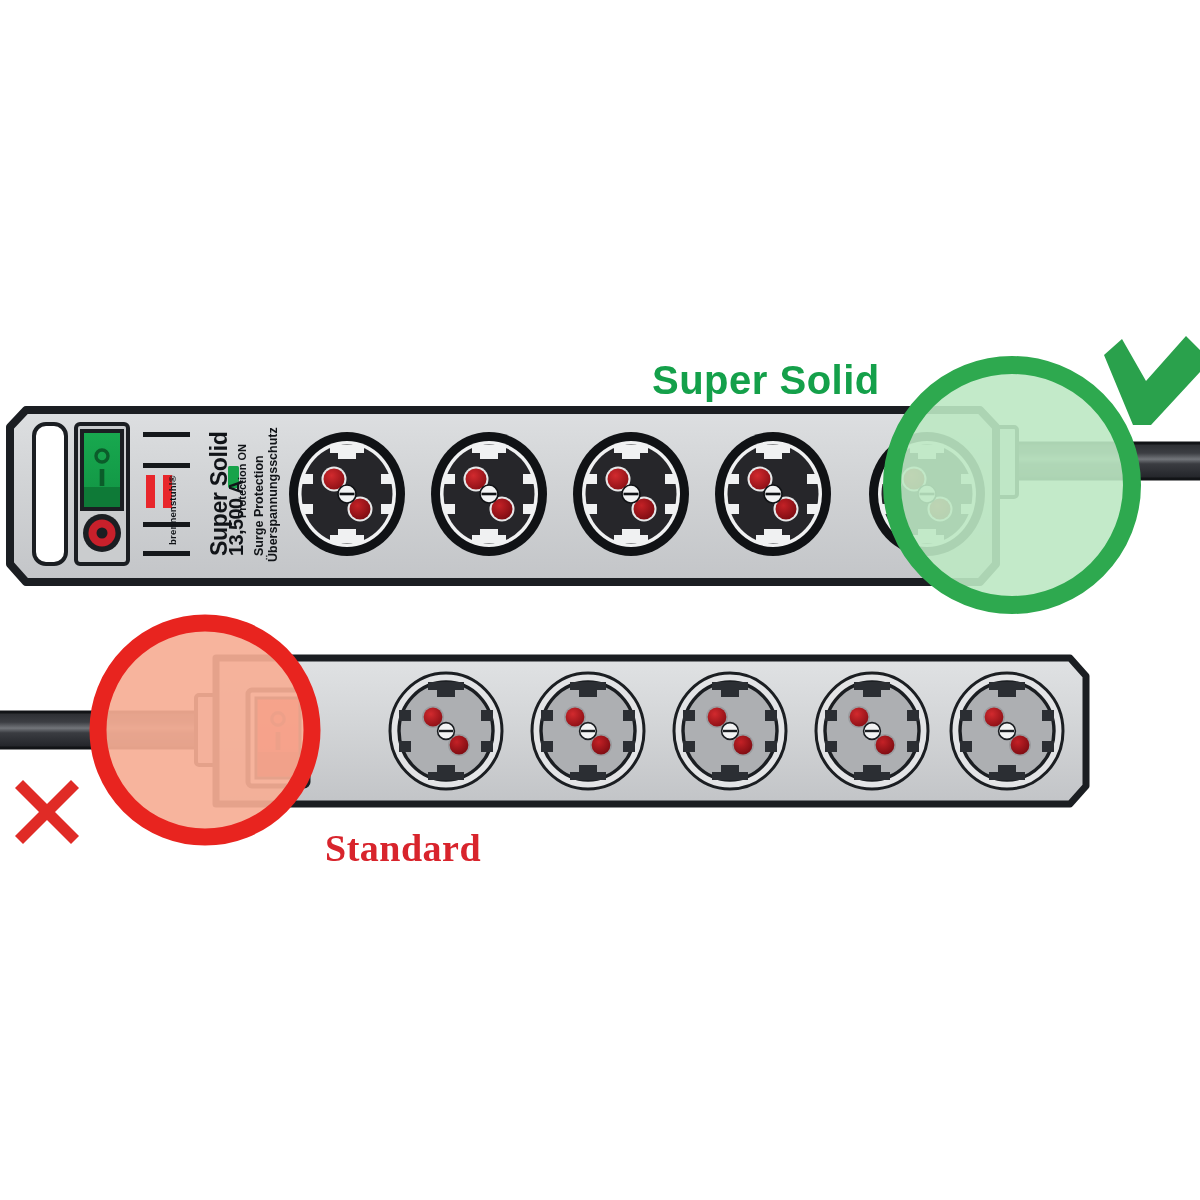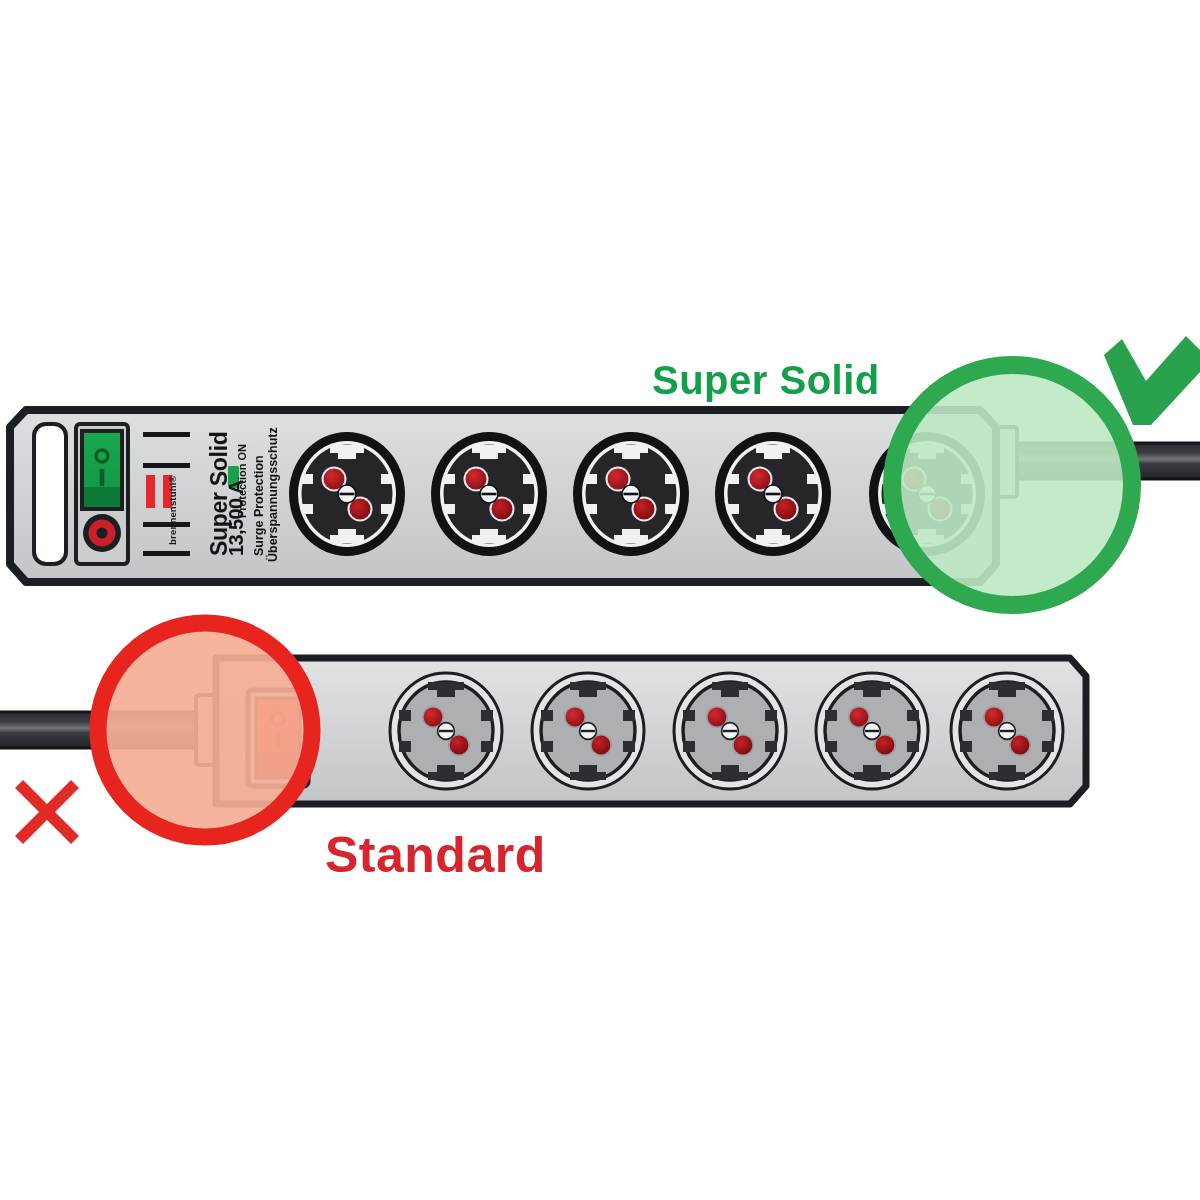--- a/index.html
+++ b/index.html
@@ -33,22 +33,23 @@
   }
   #label-super-solid {
     left: 652px;
     top: 358px;
     font-size: 40px;
     color: #14A04A;
   }
   #label-standard {
     left: 325px;
     top: 826px;
-    font-size: 50px;
+    font-size: 38px;
     color: #D8242C;
+    font-family: Liberation Serif, serif;
   }
   
   .rot {
     position: absolute;
     transform-origin: 0 0;
     transform: rotate(-90deg);
     font-family: "Liberation Sans", sans-serif;
     white-space: nowrap;
     color: #111418;
   }

